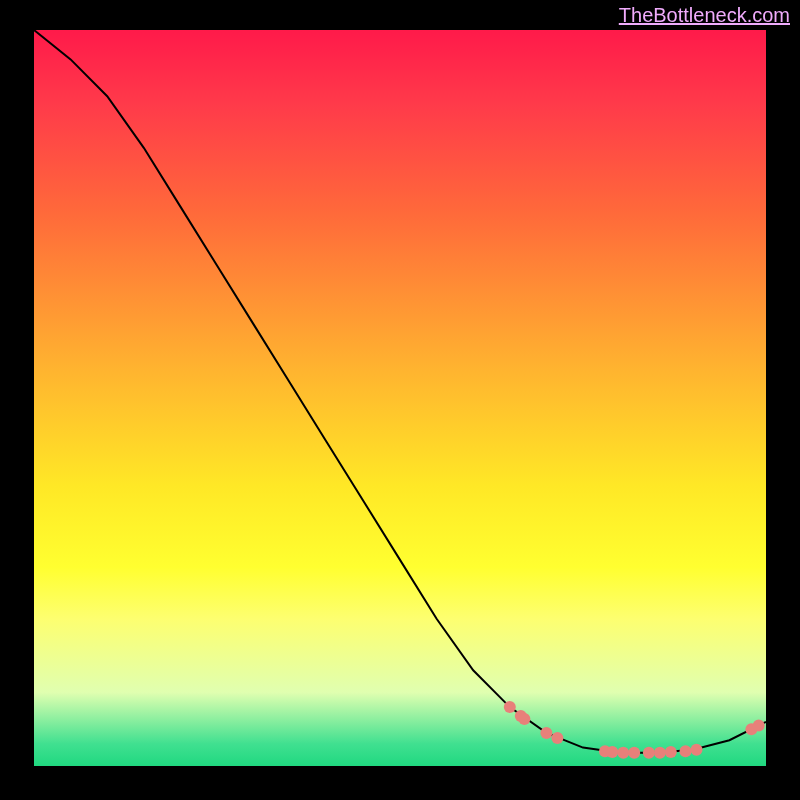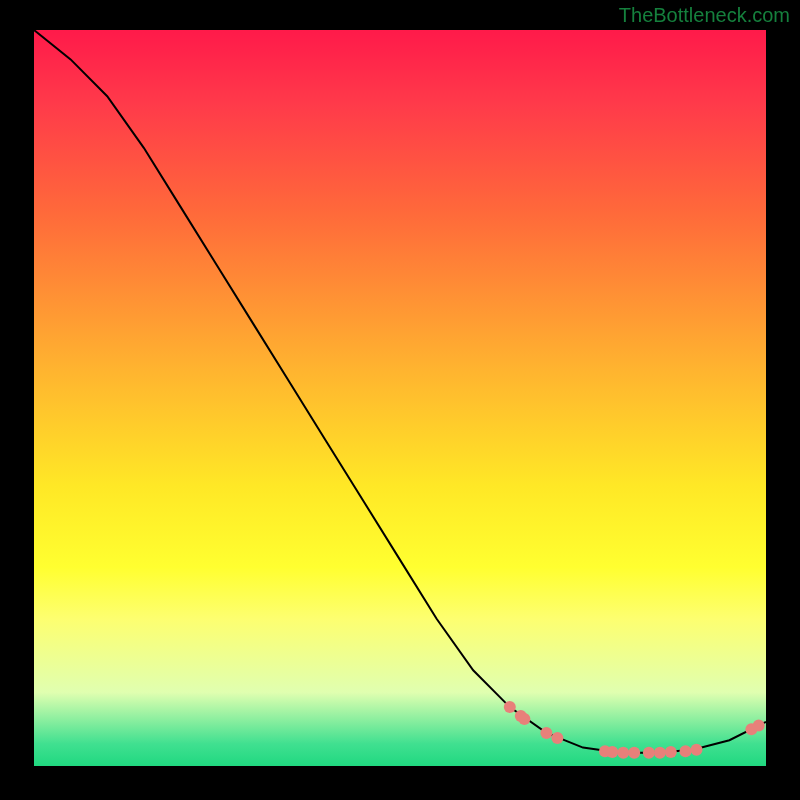--- a/index.html
+++ b/index.html
@@ -7,23 +7,24 @@
     width: 800px;
     height: 800px;
     background: #000;
     position: relative;
     font-family: Arial, sans-serif;
   }
   .watermark {
     position: absolute;
     top: 4px;
     right: 10px;
-    color: #15803d;
+    color: #f0abfc;
     font-size: 20px;
     z-index: 10;
+    text-decoration: underline;
   }
   .plot-area {
     position: absolute;
     left: 34px;
     top: 30px;
     width: 732px;
     height: 736px;
     background: linear-gradient(to bottom,
       #ff1a4a 0%,
       #ff3a4a 10%,

